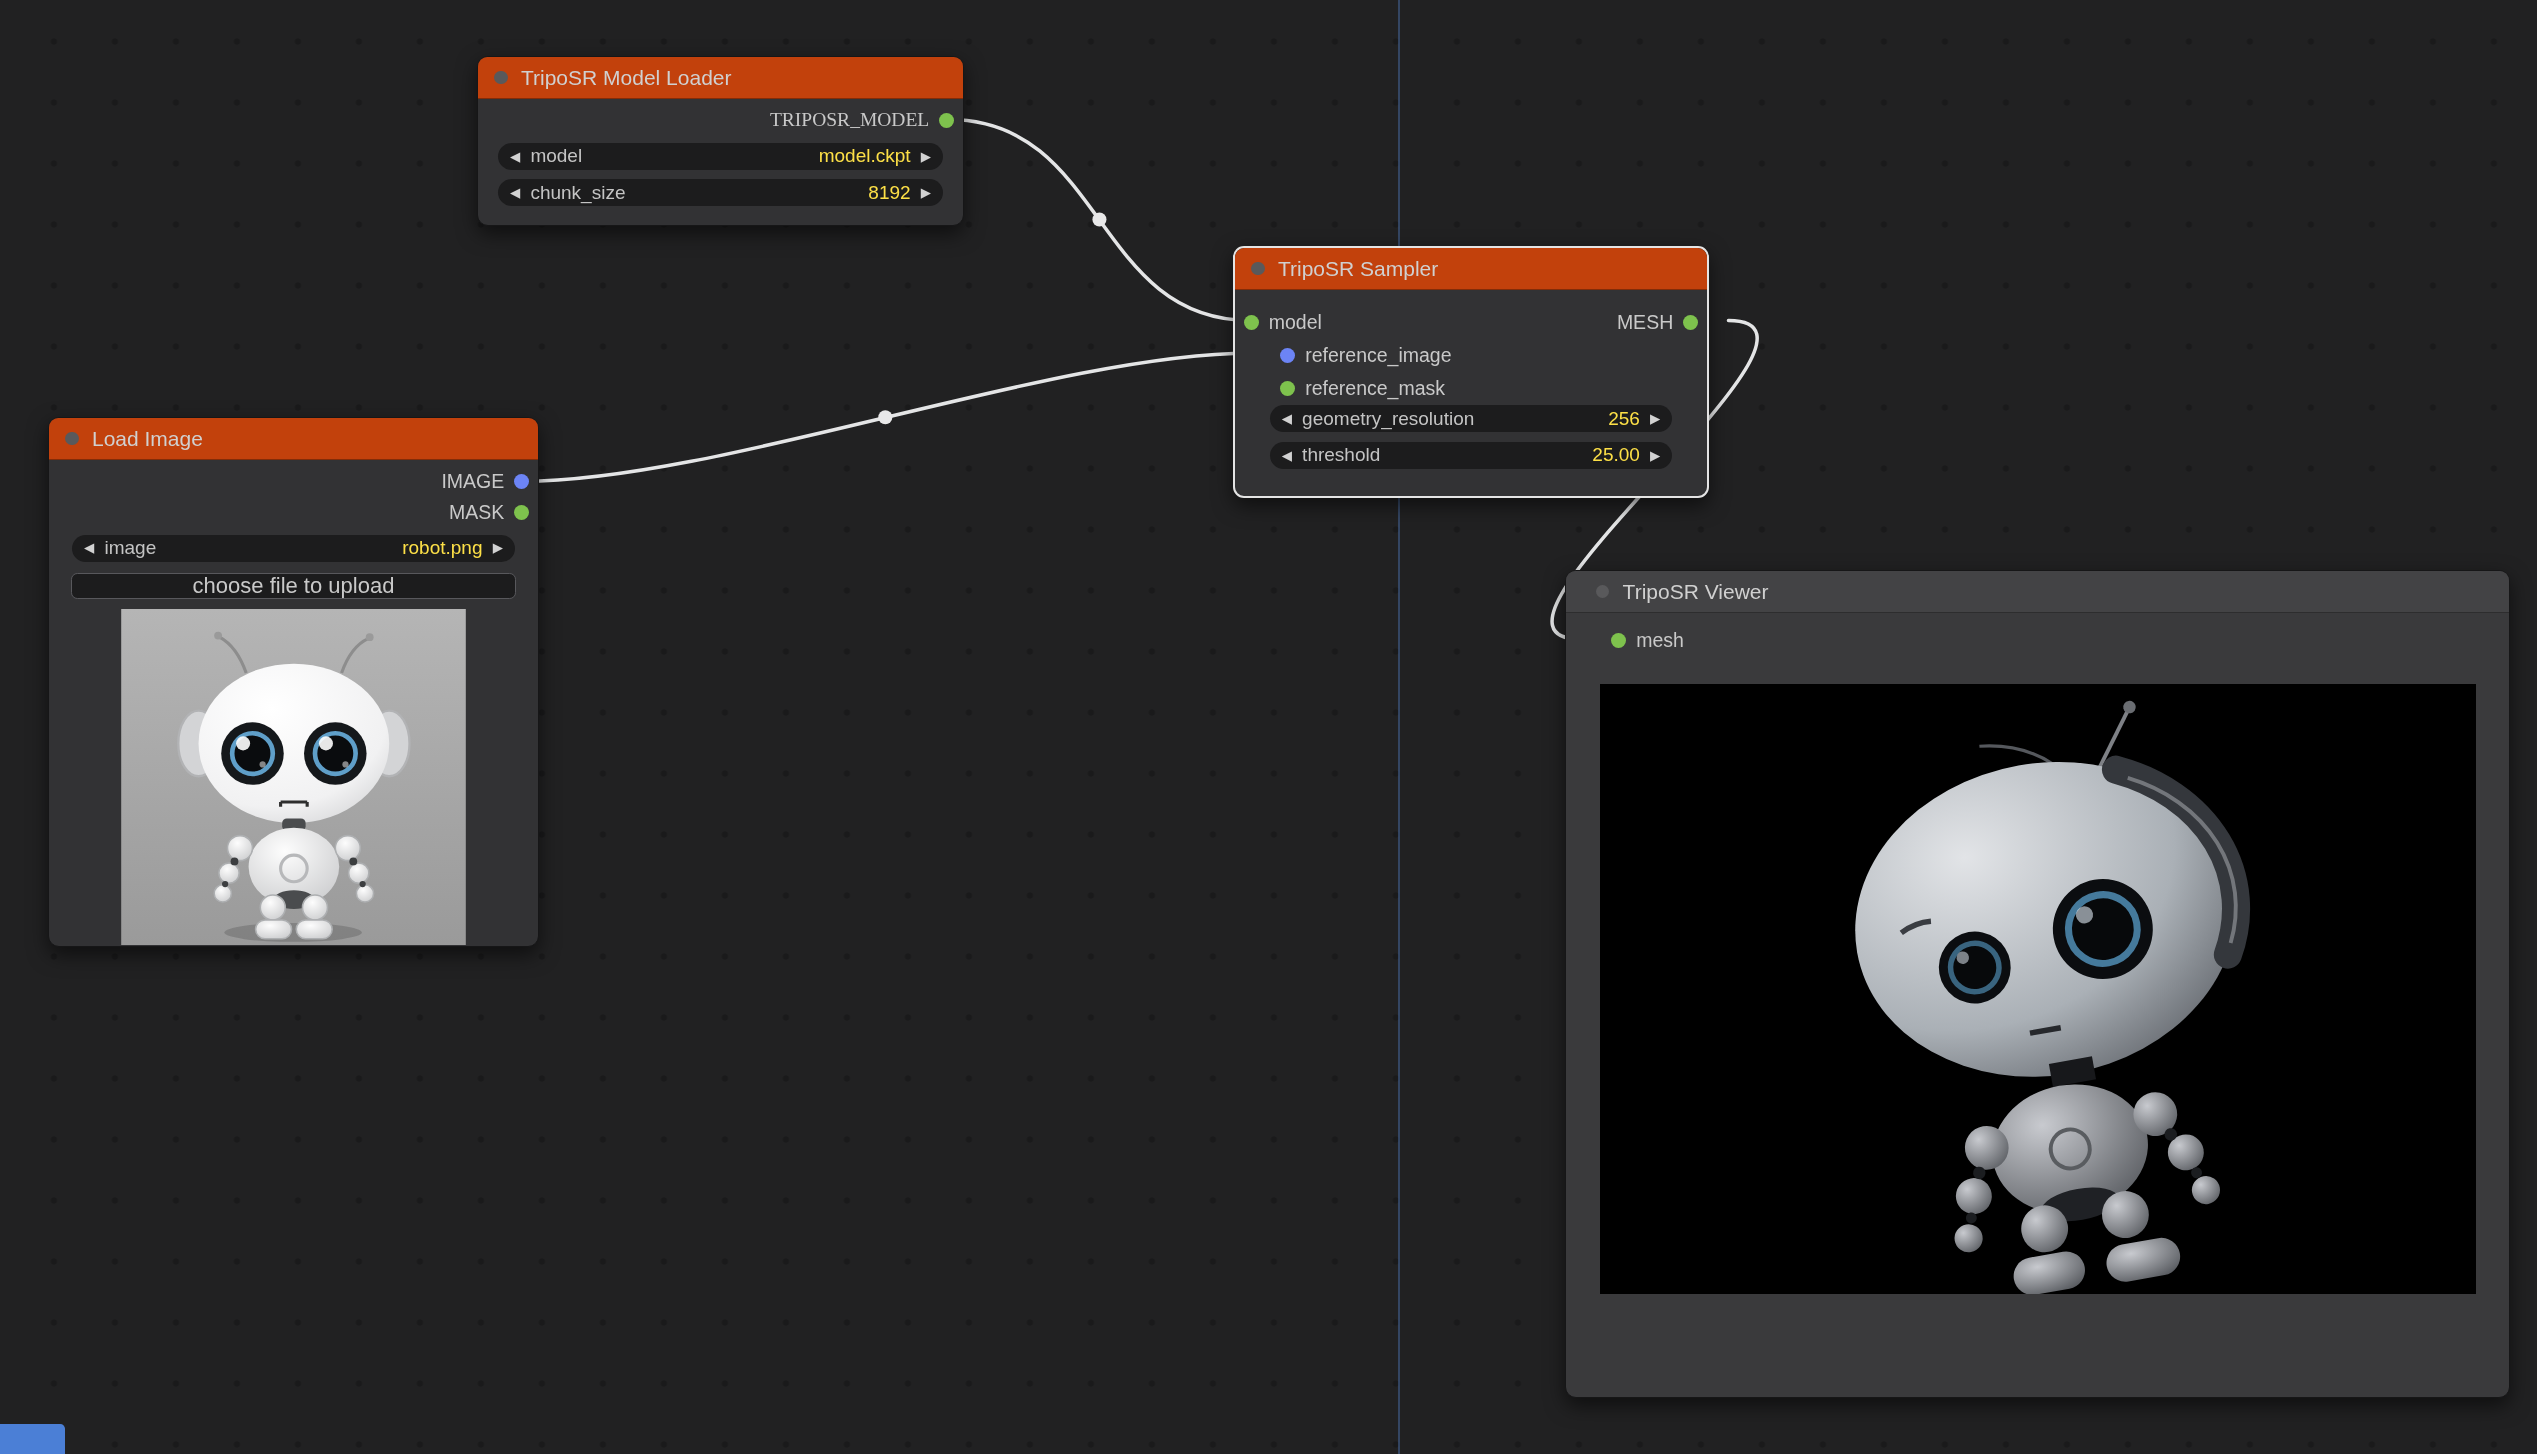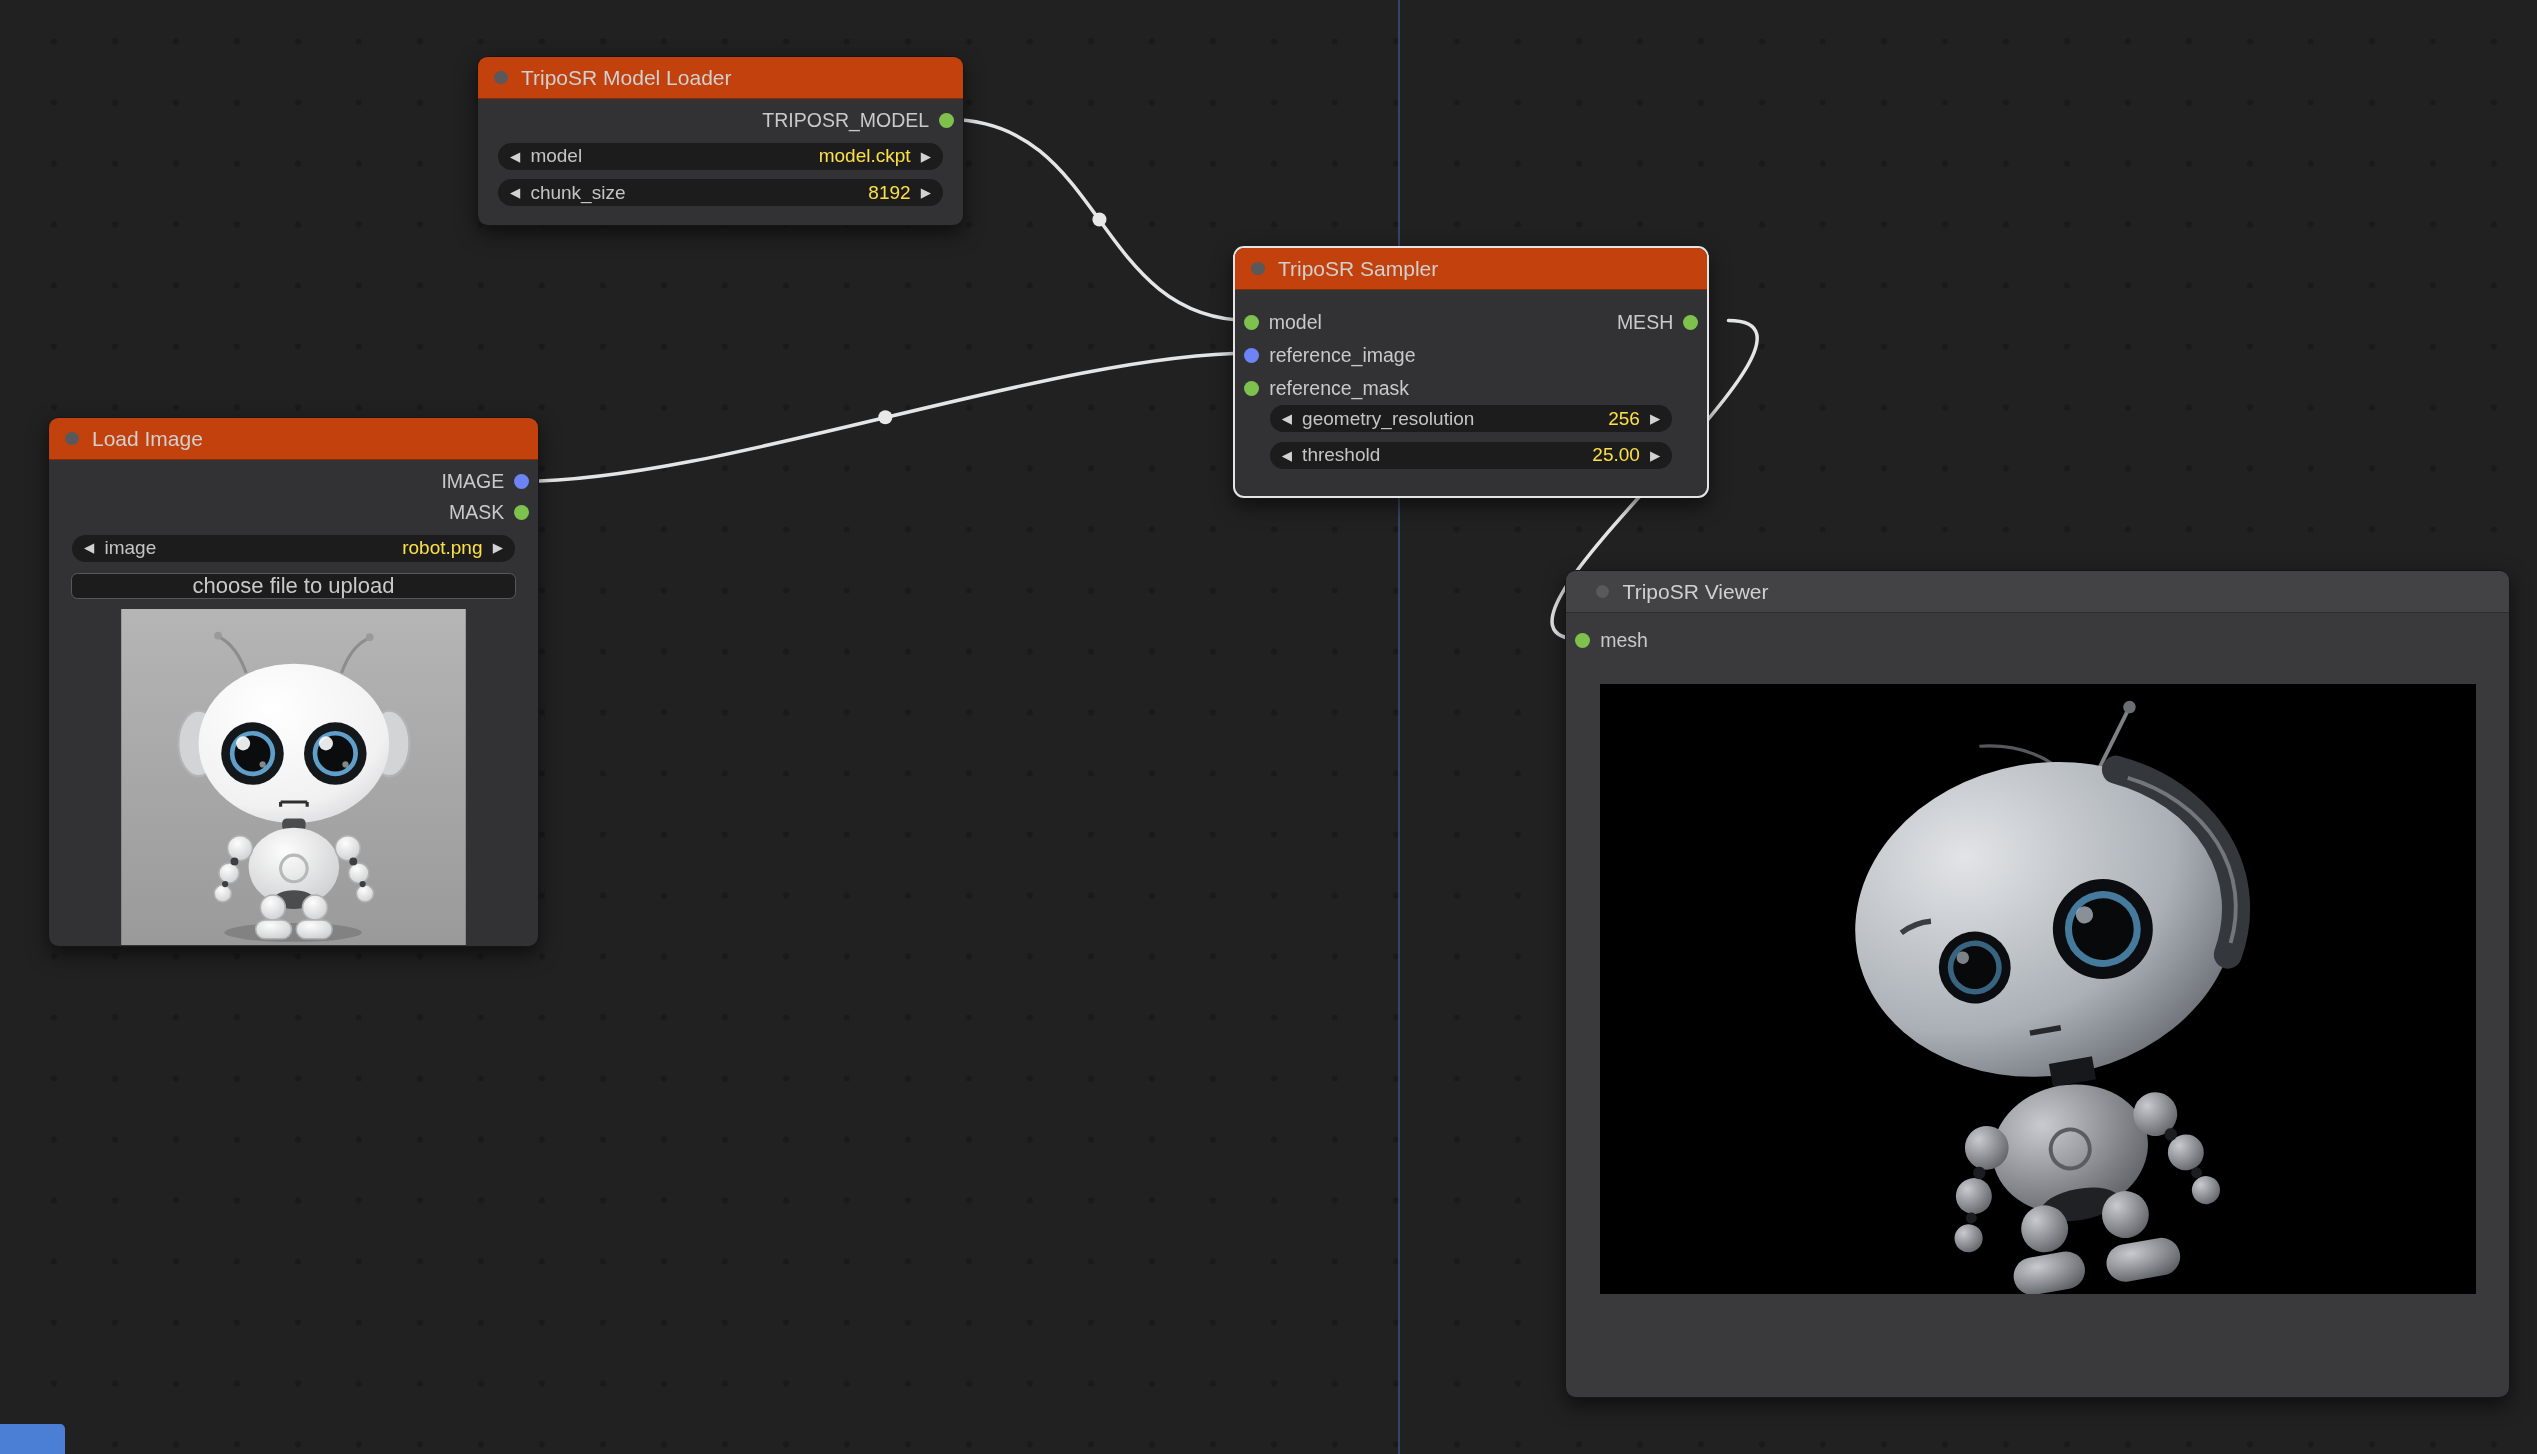--- a/index.html
+++ b/index.html
@@ -33,41 +33,41 @@
     height: 42px; background: #c2410c;
     border-radius: 9.4px 9.4px 0 0;
     display: flex; align-items: center; gap: 13.3px; padding: 0 16.4px;
     border-bottom: 0.8px solid rgba(0,0,0,0.32);
   }
   .collapse-dot { width: 13.3px; height: 13.3px; border-radius: 50%; background: #59595b; flex: 0 0 auto; }
   .title-text { color: #d0d0d0; font-size: 21px; font-weight: 500; white-space: nowrap; }
 
   .slot-row { display: flex; align-items: center; font-size: 19.5px; color: #c9c9c9; }
   .slot-row.out { justify-content: flex-end; padding-right: 8.6px; gap: 10.2px; }
-  .slot-row.in  { justify-content: flex-start; padding-left: 9px; gap: 10.2px; }
+  .slot-row.in  { justify-content: flex-start; padding-left: 17px; gap: 10.2px; margin-left: 28px; }
   .slot-row.dual { justify-content: space-between; padding: 0 8.6px; }
   .in-group, .out-group { display: flex; align-items: center; gap: 10.2px; }
   .slot-dot { width: 15px; height: 15px; border-radius: 50%; flex: 0 0 auto; }
   .slot-dot.green { background: #7ec24d; }
   .slot-dot.blue  { background: #6c84f5; }
   .slot-label { white-space: nowrap; }
 
   .widget {
     height: 27px; background: #1c1c1d; border-radius: 14px;
     display: flex; align-items: center; padding: 0 11.7px;
     font-size: 19px; color: #c4c4c4; white-space: nowrap;
   }
   .widget .arrow { font-size: 13.3px; color: #d2d2d2; line-height: 1; cursor: pointer; }
   .widget .w-label { margin-left: 10.2px; }
   .widget .w-value { margin-left: auto; margin-right: 10.2px; color: #fde047; }
 
   
   #node-model-loader { left: 477px; top: 56px;  width: 487px; height: 170px; }
   #node-model-loader .node-body { padding-top: 7.8px; }
-  #node-model-loader .slot-row { height: 26.6px; }
+  #node-model-loader .slot-row { height: 26.6px; font-family: Liberation Serif, serif; }
   #node-model-loader .widget { margin: 9.4px 20.3px 0; }
 
   
   #node-load-image { left: 48px; top: 417px; width: 491px; height: 530px; }
   #node-load-image .node-body { padding-top: 6.3px; }
   #node-load-image .slot-row { height: 31px; }
   #node-load-image .widget { margin: 6.3px 23.4px 0; }
   .upload-btn {
     height: 26.6px; margin: 11px 22px 0;
     background: #1c1c1d; border: 1.6px solid #58585c; border-radius: 6.3px;

